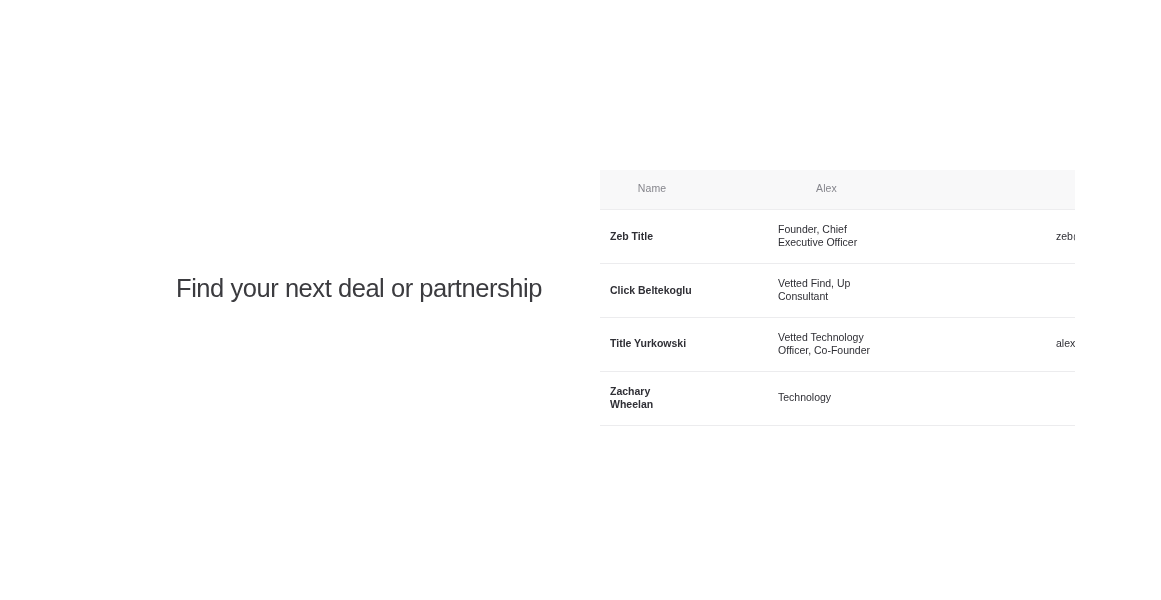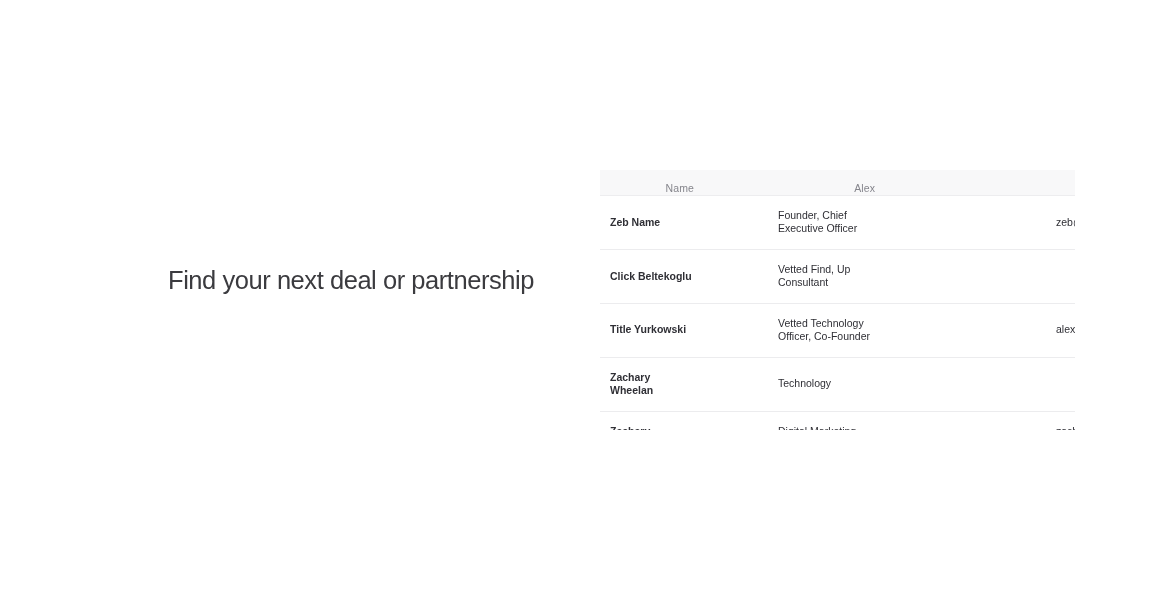--- a/index.html
+++ b/index.html
@@ -26,21 +26,21 @@
   #hero-title {
     margin: 0;
     font-size: 59px;
     line-height: 1.0;
     font-weight: 700;
     letter-spacing: -2.0px;
     color: #111113;
     white-space: nowrap;
   }
   #hero-subtitle {
-    margin: 0;
+    margin: 8px;
     padding-top: 17px;
     font-size: 25.5px;
     line-height: 1.18;
     font-weight: 400;
     letter-spacing: -0.45px;
     color: #3b3b3f;
     white-space: nowrap;
   }
 
   
@@ -55,26 +55,26 @@
   }
   table.people-table {
     width: 475px;
     border-collapse: collapse;
     table-layout: fixed;
   }
   table.people-table thead tr {
     background: #f8f8f9;
   }
   table.people-table thead th {
-    text-align: right;
+    text-align: center;
     font-size: 10.5px;
     font-weight: 400;
     color: #85858c;
     letter-spacing: 0.1px;
-    padding: 12px 0 1px 0;
+    padding: 12px 0 15px 0;
     border-bottom: 1px solid #ededef;
     vertical-align: middle;
   }
   table.people-table tbody td {
     font-size: 10.5px;
     color: #2f2f35;
     line-height: 1.28;
     padding: 13px 0 13px 0;
     border-bottom: 1px solid #ececee;
     vertical-align: middle;
@@ -104,21 +104,21 @@
     <thead>
       <tr>
         <th class="col-name">Name</th>
         <th class="col-title">Alex</th>
         <th class="col-email">Email</th>
 
       </tr>
     </thead>
     <tbody id="table-body">
         <tr>
-          <td class="cell-name col-name">Zeb Name</td>
+          <td class="cell-name col-name">Zeb Title</td>
           <td class="cell-title col-title">Founder, Chief Executive Officer</td>
           <td class="cell-email col-email">zeb@clickup.com</td>
         </tr>
         <tr>
           <td class="cell-name col-name">Click Beltekoglu</td>
           <td class="cell-title col-title">Vetted Find, Up Consultant</td>
           <td class="cell-email col-email"></td>
         </tr>
         <tr>
           <td class="cell-name col-name">Title Yurkowski</td>

